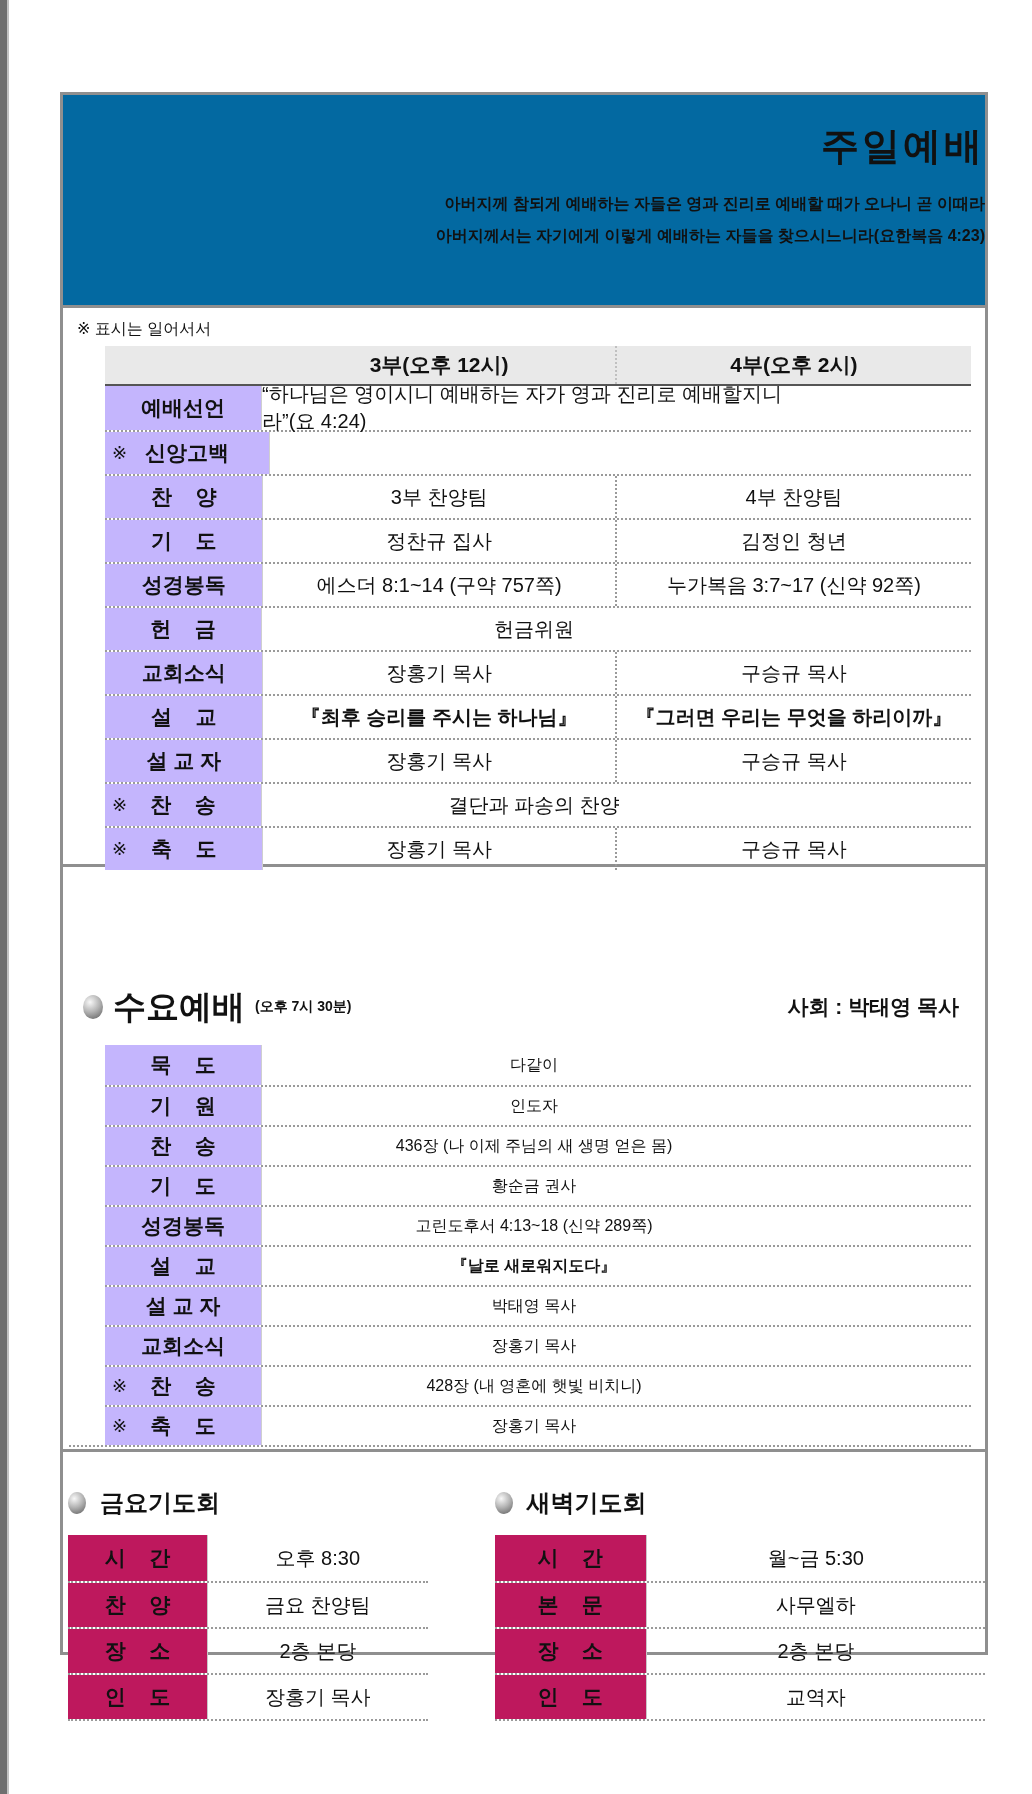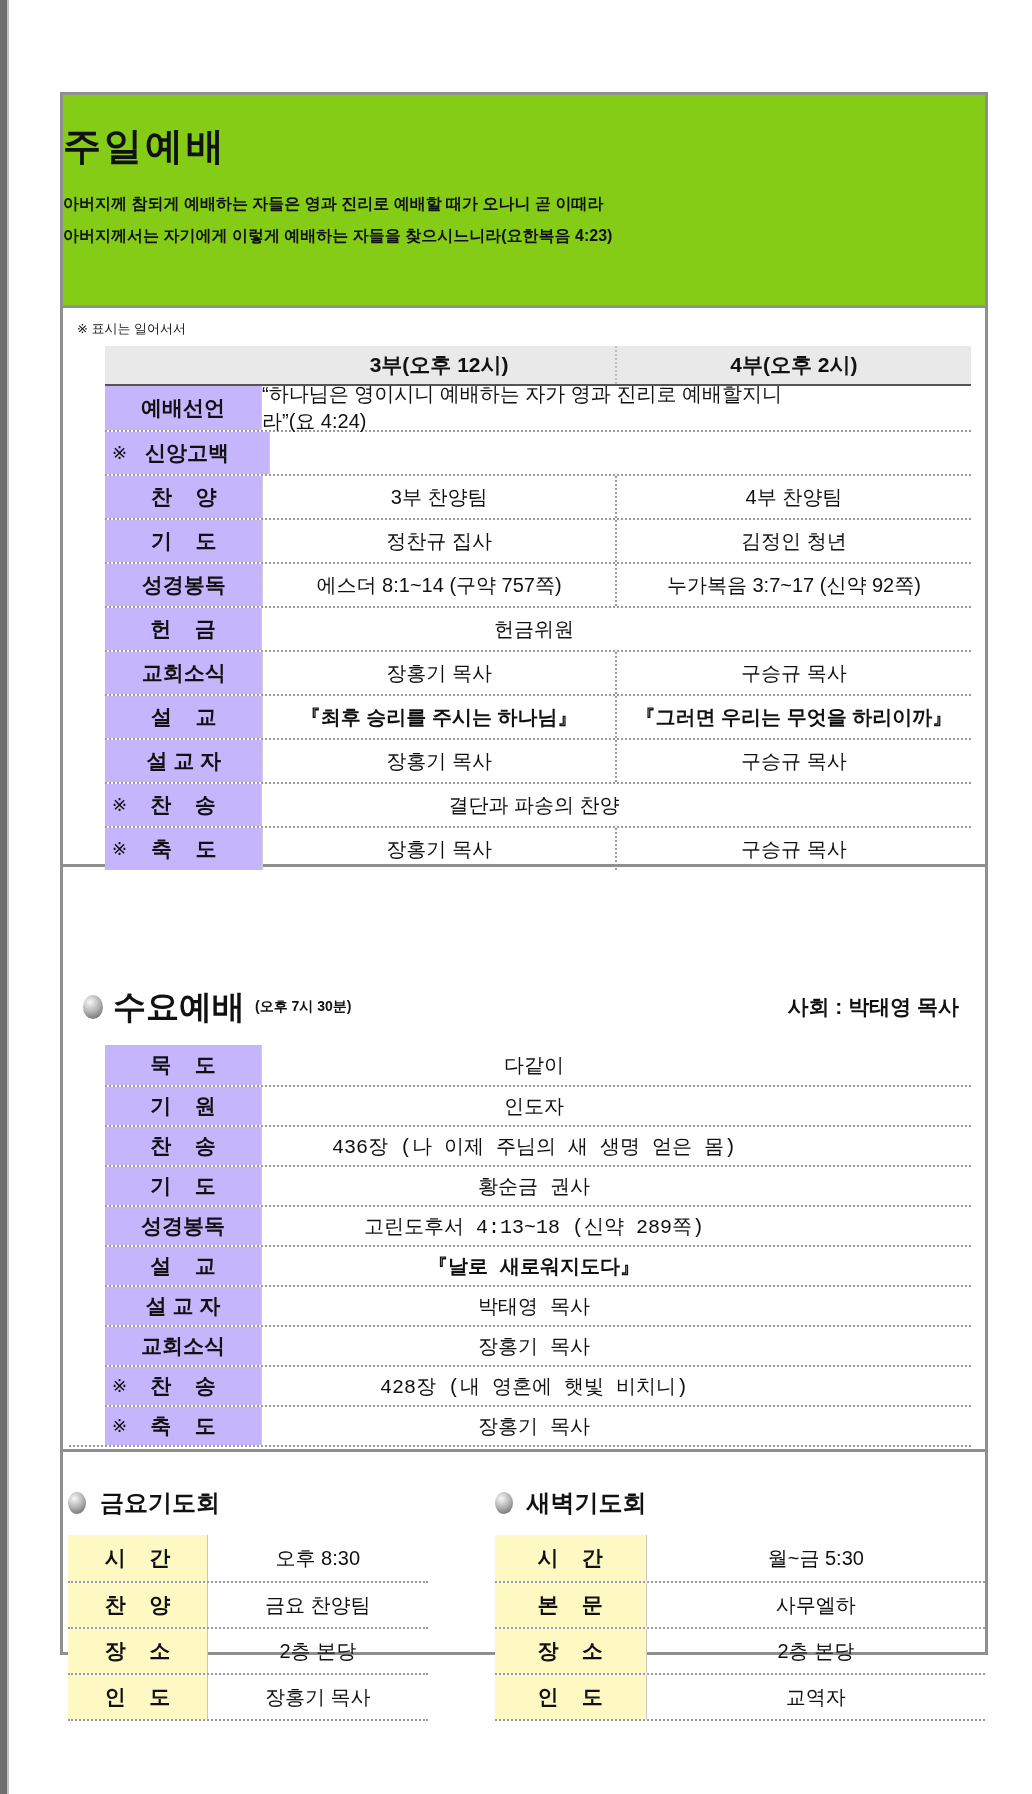--- a/index.html
+++ b/index.html
@@ -8,27 +8,27 @@
     font-family:"Liberation Sans","DejaVu Sans",sans-serif;color:#111;
     overflow:hidden;
   }
   .edge-strip{position:absolute;left:0;top:0;width:7px;height:1794px;background:#6f6f6f;}
   .edge-strip2{position:absolute;left:7px;top:0;width:2px;height:1794px;background:#c2c2c2;}
   .sheet{position:absolute;left:60px;top:92px;width:928px;}
   .box{box-sizing:border-box;width:928px;border:3px solid #8f8f8f;background:#fff;}
   .box + .box{margin-top:-3px;}
 
   
-  .title-box{height:216px;background:#84cc16;text-align:left;}
+  .title-box{height:216px;background:#0369a1;text-align:right;}
   .page-title{margin-top:26px;font-size:38px;font-weight:bold;letter-spacing:3px;}
   .verse{margin-top:16px;font-size:16px;font-weight:600;line-height:32px;}
 
   
   .worship-box{height:562px;}
-  .note{margin:8px 0 4px 14px;font-size:13px;height:26px;line-height:26px;}
+  .note{margin:8px 0 4px 14px;font-size:16px;height:26px;line-height:26px;}
   .wtable{margin-left:6px;width:902px;box-sizing:border-box;padding-left:36px;}
   .t-header{display:flex;height:38px;background:#e9e9e9;border-bottom:2px solid #555;}
   .t-header div{display:flex;align-items:center;justify-content:center;font-size:21px;font-weight:600;box-sizing:border-box;}
   .t-h-label{width:165px;}
   .t-h-c1{width:366px;}
   .t-h-c2{width:371px;border-left:2px dotted #c0c0c0;}
   .t-row{display:flex;height:44px;box-sizing:border-box;}
   .t-row + .t-row{border-top:2px dotted #9a9a9a;}
   .t-label{width:165px;background:#c4b5fd;position:relative;display:flex;align-items:center;justify-content:center;
            font-size:21px;font-weight:bold;white-space:pre;border-right:1px solid #cfcfcf;box-sizing:border-box;}
@@ -45,33 +45,33 @@
   .bullet{width:20px;height:24px;border-radius:50%;
           background:radial-gradient(circle at 35% 30%, #f8f8f8 0%, #b5b5b5 45%, #7a7a7a 80%, #666 100%);
           flex:0 0 auto;}
   .sec-title{font-size:33px;font-weight:bold;margin-left:10px;white-space:pre;}
   .sec-sub{font-size:14px;font-weight:600;margin-left:10px;}
   .sec-right{margin-left:auto;font-size:21px;font-weight:600;}
   .wed-table{margin-top:16px;}
   .w-row{display:flex;height:40px;box-sizing:border-box;}
   .w-row + .w-row{border-top:2px dotted #9a9a9a;}
   .wed-table{border-bottom:2px dotted #9a9a9a;}
-  .w-val{display:flex;align-items:center;justify-content:center;font-size:20px;width:737px;padding-right:165px;box-sizing:border-box;font-family:Liberation Mono, monospace;}
+  .w-val{display:flex;align-items:center;justify-content:center;font-size:16px;width:737px;padding-right:165px;box-sizing:border-box;}
 
   
   .bottom-box{height:206px;}
   .bottom-inner{display:flex;margin-top:0;}
   .mini{margin-top:0;}
   .mini-header{display:flex;align-items:center;height:36px;margin-top:33px;}
   .mini-header .bullet{width:18px;height:22px;}
   .mini-title{font-size:24px;font-weight:bold;margin-left:14px;}
   .mini-table{margin-top:14px;border-bottom:2px dotted #9a9a9a;}
   .m-row{display:flex;height:46px;box-sizing:border-box;}
   .m-row + .m-row{border-top:2px dotted #9a9a9a;}
-  .m-label{background:#fef9c3;display:flex;align-items:center;justify-content:center;font-size:21px;font-weight:bold;
+  .m-label{background:#be185d;display:flex;align-items:center;justify-content:center;font-size:21px;font-weight:bold;
            white-space:pre;border-right:1px solid #c8c8c8;box-sizing:border-box;}
   .m-val{display:flex;align-items:center;justify-content:center;font-size:20px;flex:1;}
   .mini-left{margin-left:5px;width:374px;}
   .mini-left .m-label{width:140px;}
   .mini-right{margin-left:19px;width:510px;padding-left:48px;}
   .mini-right .m-label{width:152px;}
 </style>
 </head>
 <body>
 

